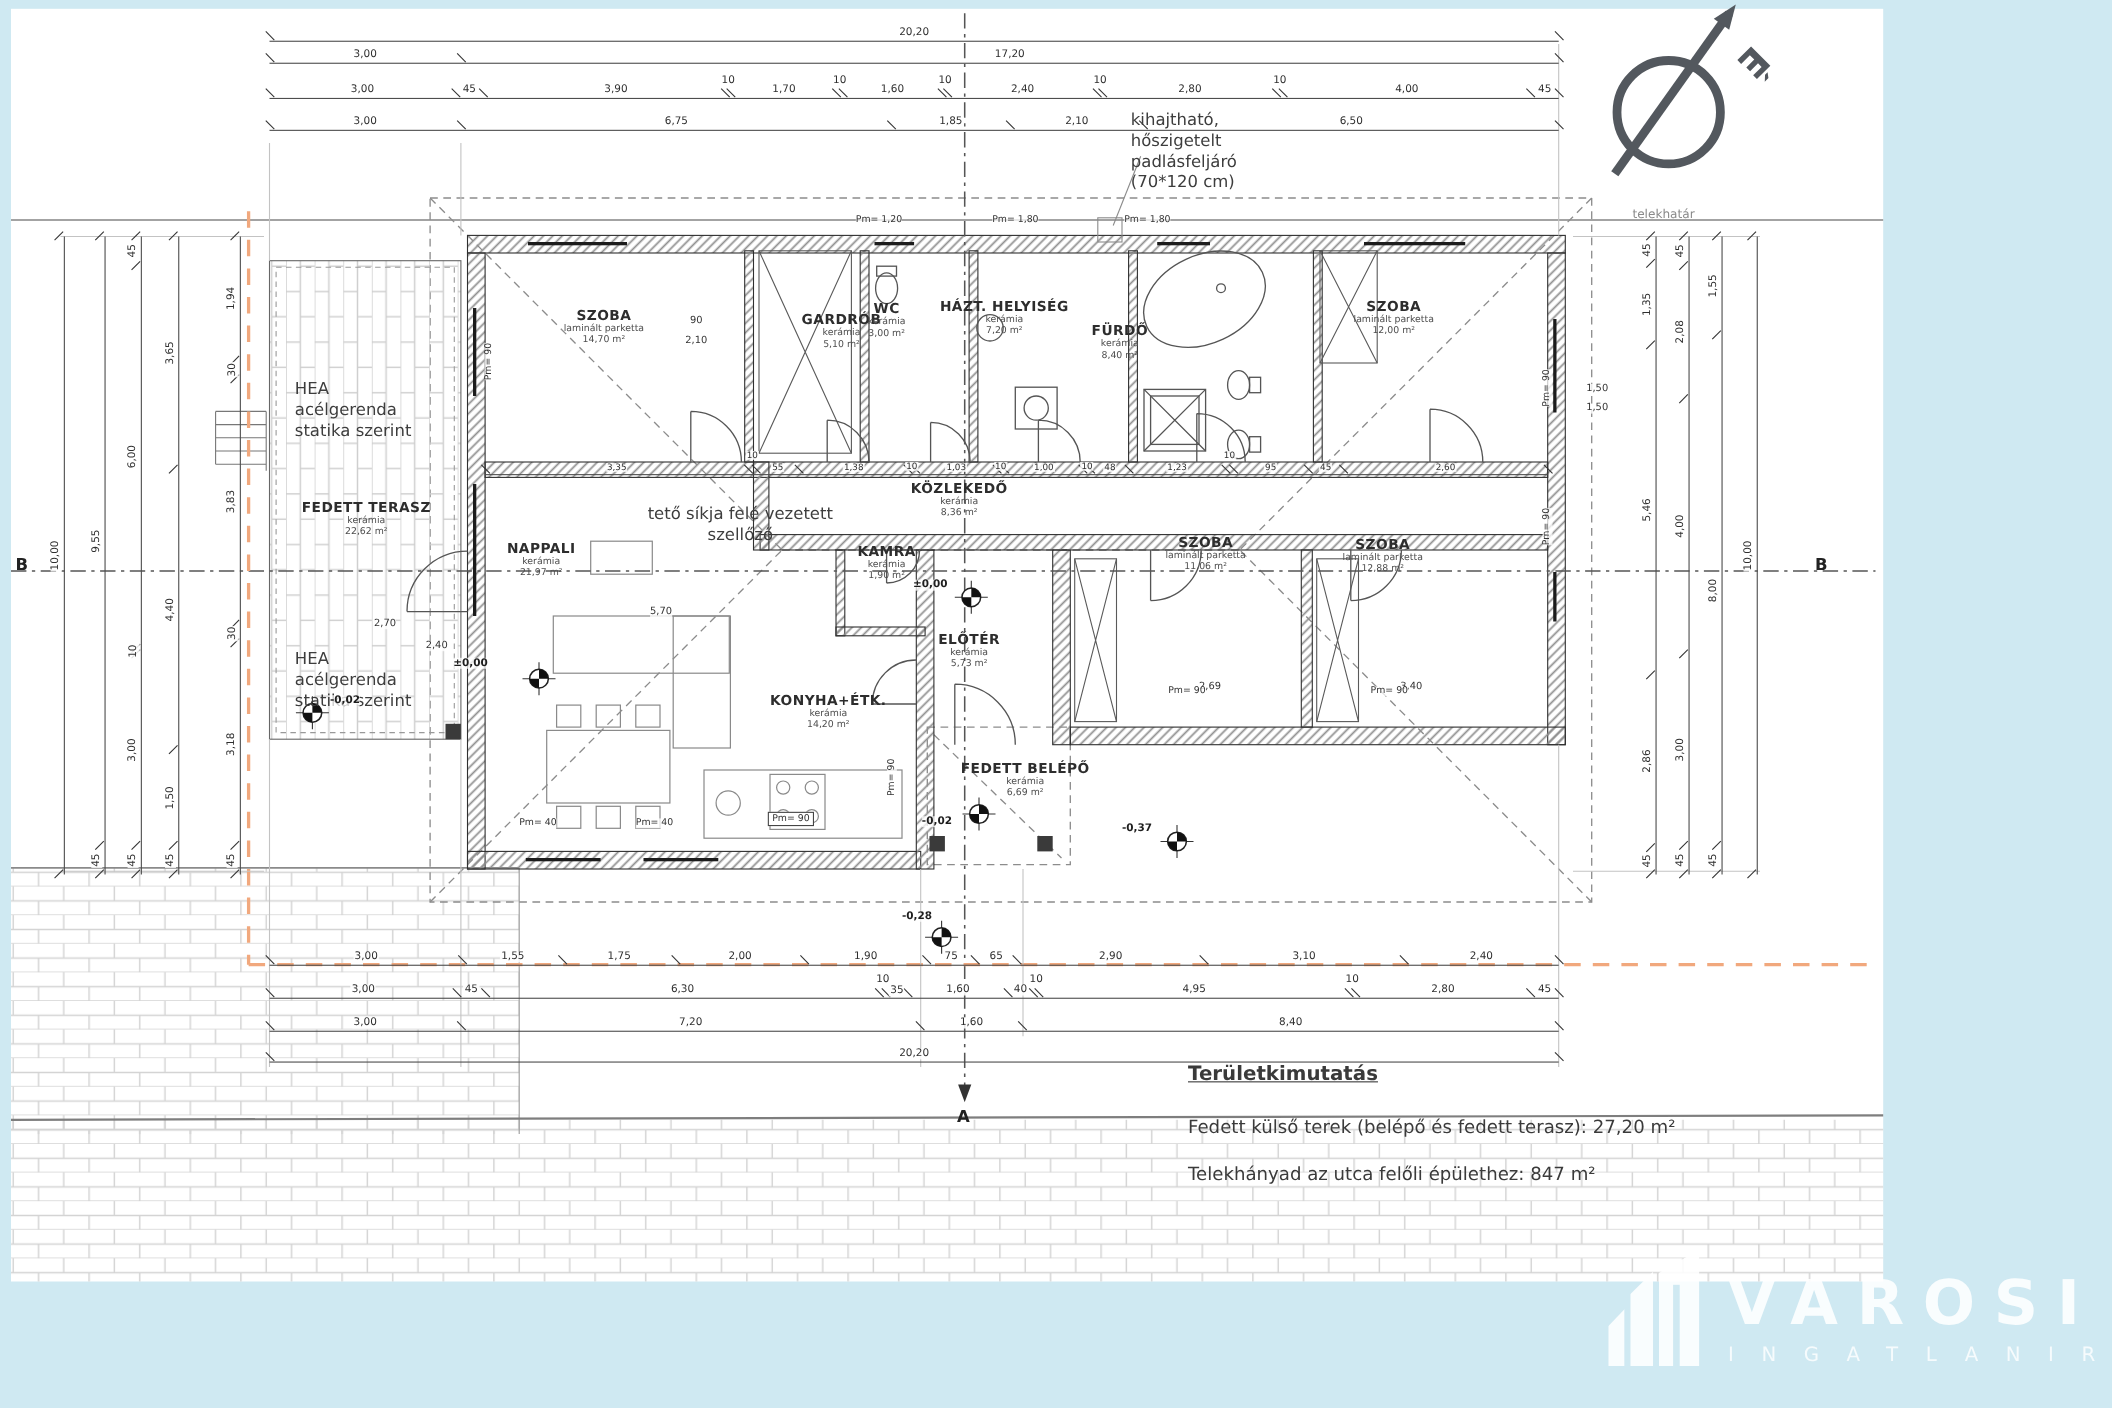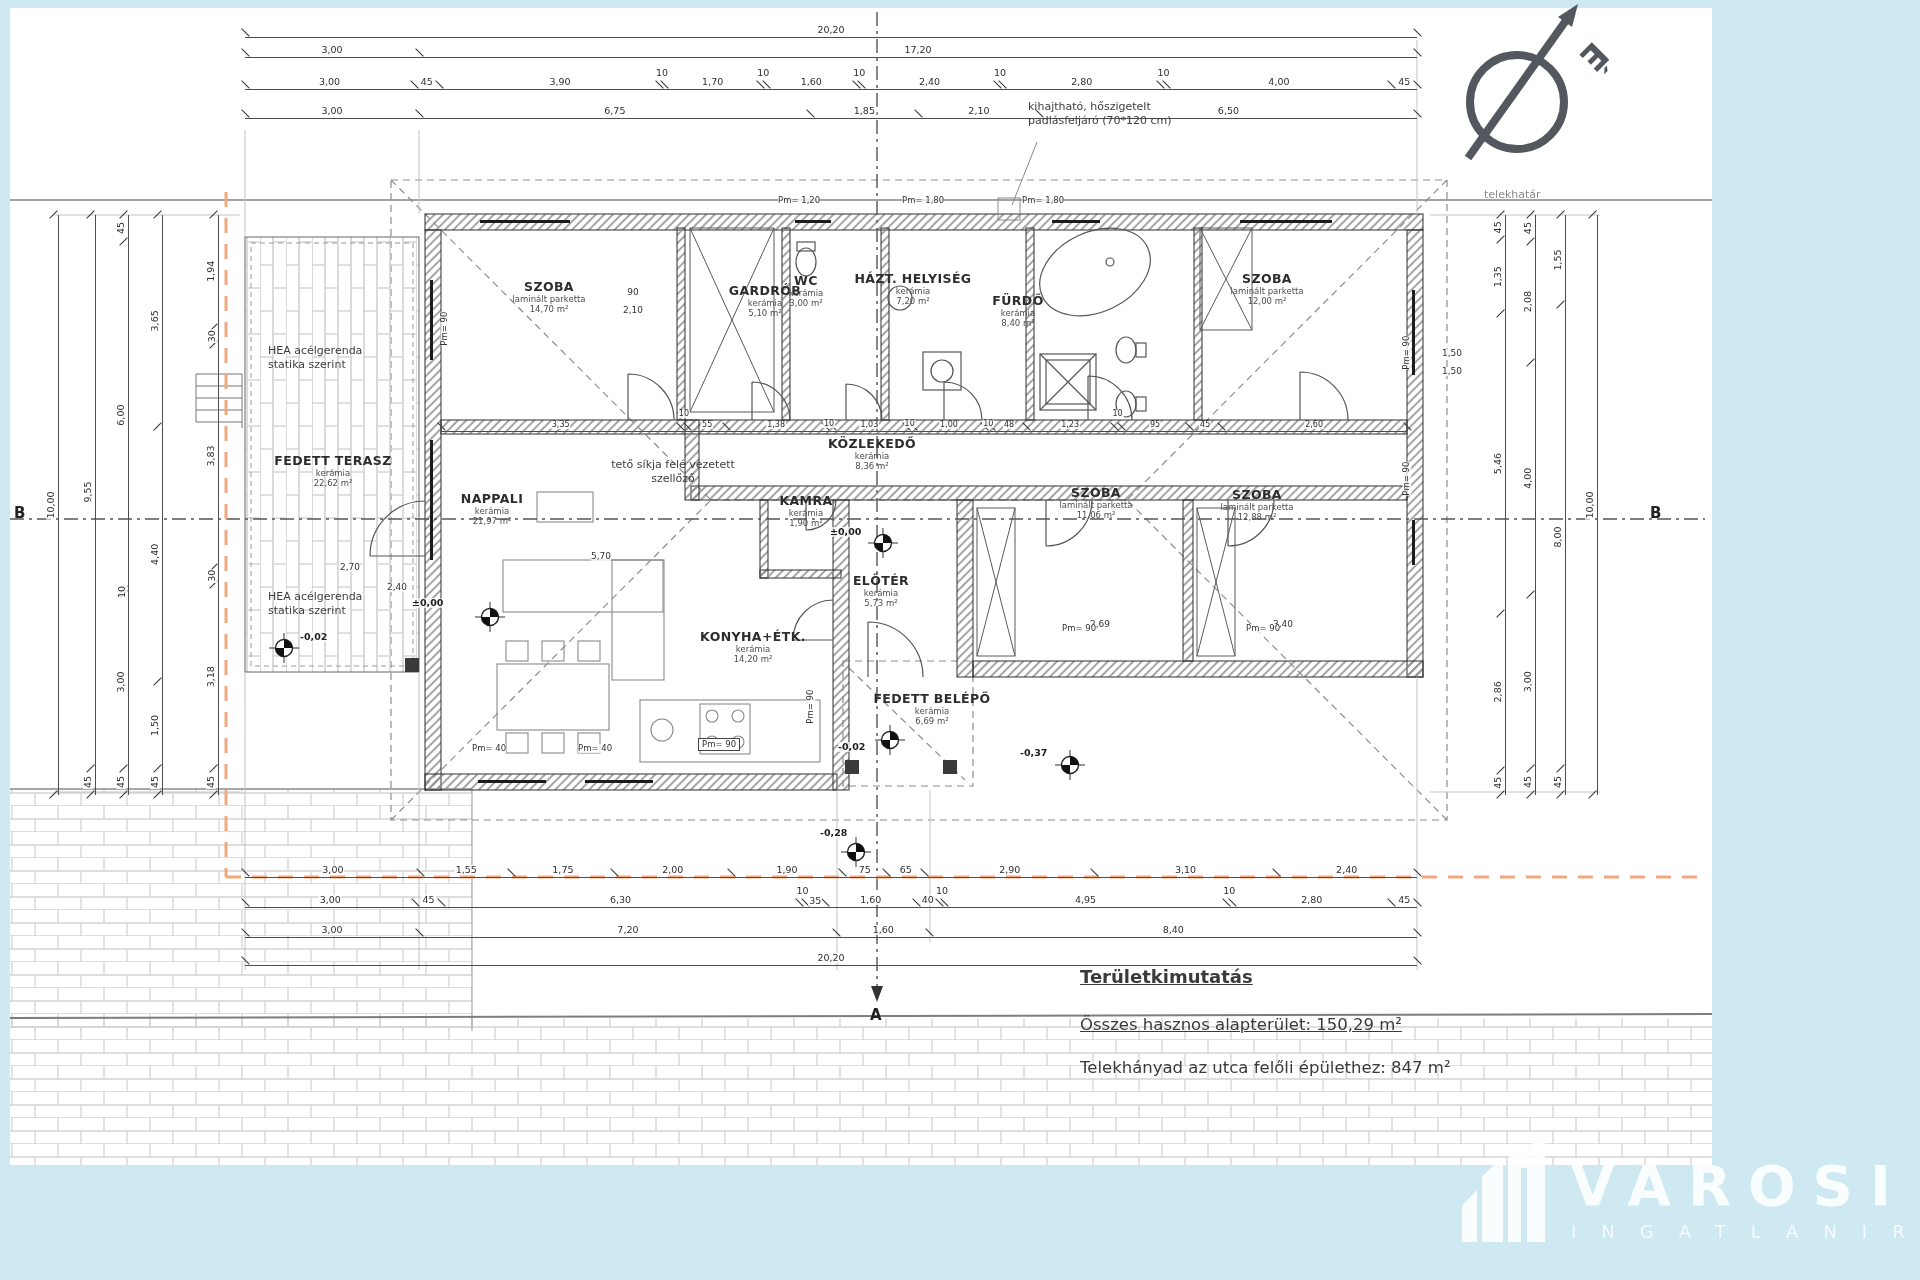--- a/index.html
+++ b/index.html
@@ -22,21 +22,21 @@
   .dline{position:absolute;left:0;right:0;top:0;height:1.3px;background:#4d4d4d}
   .dtick{position:absolute;top:-5px;width:11px;height:0;border-top:1.6px solid #333;transform:rotate(45deg)}
   .dlab{position:absolute;top:-12px;transform:translateX(-50%);font-size:9.5px;color:#2f2f2f;
         background:rgba(255,255,255,.85);padding:0 1px;line-height:1;white-space:nowrap}
   .dimrow.small .dlab{font-size:8px;top:-10px}
 
   .inner-dim{position:absolute;font-size:9px;color:#333;background:rgba(255,255,255,.8);
              line-height:1;transform:translateX(-50%);white-space:nowrap}
 
   
-  .ann{position:absolute;font-size:11px;color:#3d3d3d;line-height:1.25}
+  .ann{position:absolute;font-size:15px;color:#3d3d3d;line-height:1.25}
   .ann-md{position:absolute;font-size:11px;color:#8a8a8a}
   .lvl{position:absolute;font-size:9.5px;font-weight:600;color:#1e1e1e;background:rgba(255,255,255,.75);line-height:1}
   .pm{position:absolute;font-size:8.5px;color:#333;background:rgba(255,255,255,.75);line-height:1.1;white-space:nowrap}
   .pm.v{transform:rotate(-90deg)}
   .pm.boxed{border:1px solid #444;background:#fff;padding:1px 3px}
   .seclab{position:absolute;font-size:15px;font-weight:700;color:#222}
 
   
   .summary{position:absolute;left:1080px;top:966px;width:600px;color:#3a3a3a;z-index:4}
   .s-title{font-size:18px;font-weight:700;text-decoration:underline;margin-bottom:28px}
@@ -618,21 +618,21 @@
     <div class="pm" style="left:472px;top:744px">Pm= 40</div>
     <div class="pm" style="left:578px;top:744px">Pm= 40</div>
 
     <div class="seclab" style="left:14px;top:504px">B</div>
     <div class="seclab" style="left:1650px;top:504px">B</div>
     <div class="seclab" style="left:870px;top:1006px">A</div>
   </div>
 
   <div class="summary">
     <div class="s-title">Területkimutatás</div>
-    <div class="s-line s-underline">Összes hasznos alapterület:  150,29 m²</div>
+    <div class="s-line">Fedett külső terek (belépő és fedett terasz):  27,20 m²</div>
     <div class="s-line s-last">Telekhányad az utca felőli épülethez: 847 m²</div>
   </div>
 
   <div class="logo">
     <div class="logo-bars">
       <div class="bar bar1"></div>
         <div class="bar bar2"></div>
       <div class="bar bar3">
           <div class="notch"></div>
         </div>

